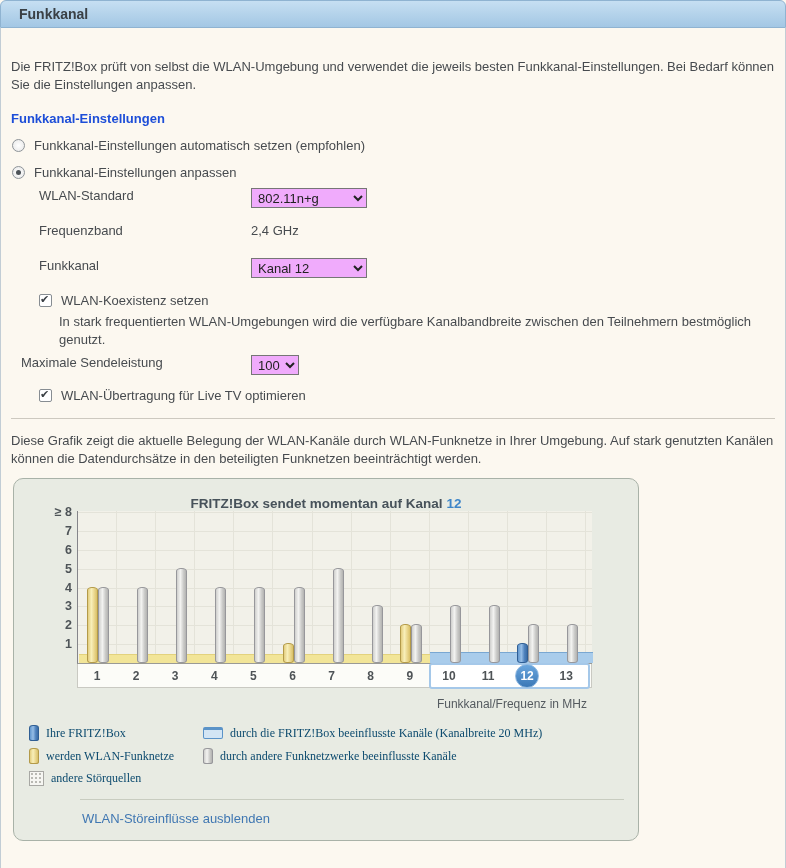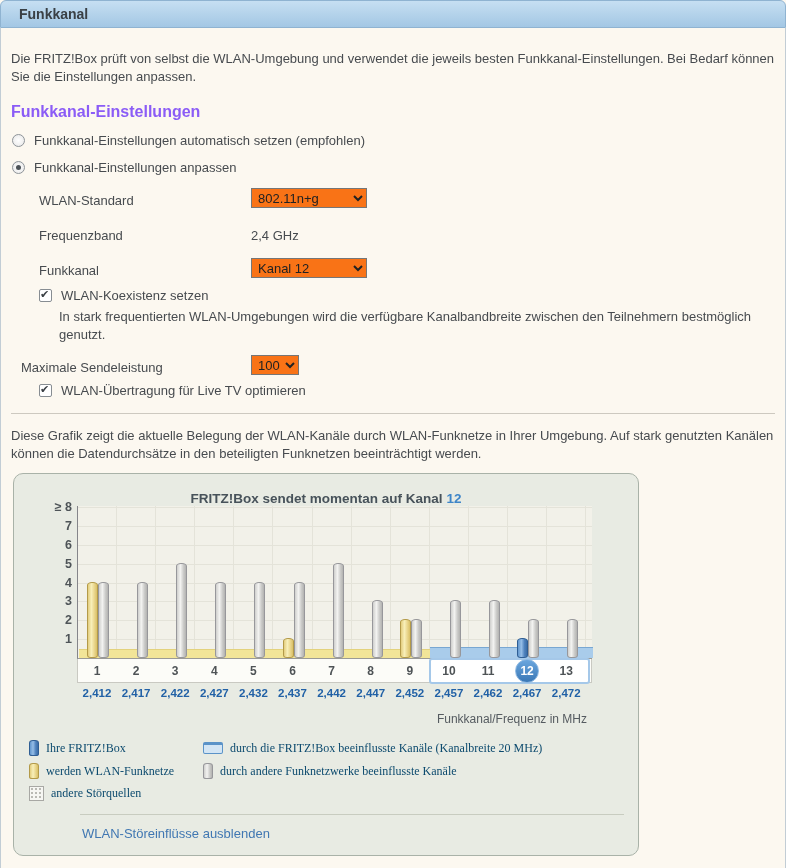--- a/index.html
+++ b/index.html
@@ -11,41 +11,41 @@
   .titlebar {
     width:786px; height:28px;
     background:linear-gradient(#c6dff2,#a3c7e4);
     border:1px solid #8fb3d1; border-radius:6px 6px 0 0;
     display:flex; align-items:center; padding-left:18px;
     font-weight:bold; font-size:14px; color:#3a4045;
   }
   .card-body {
     width:786px; height:840px;
     border-left:1px solid #c2cdd5; border-right:1px solid #c2cdd5;
-    background:#fcf8f0; padding:4px 10px; overflow:hidden;
+    background:#fcf8f0; padding:12px 10px; overflow:hidden;
   }
   .intro { margin:18px 0 0 0; line-height:18px; }
-  h3.section { margin:17px 0 0 0; font-size:16px; color:#8b5cf6; }
+  h3.section { margin:17px 0 0 0; font-size:13px; color:#1d4ed8; }
 
   .radio-row { display:flex; align-items:center; gap:9px; margin:11px 0 0 1px; height:16px; }
   .radio {
     appearance:none; -webkit-appearance:none; margin:0; width:13px; height:13px;
     border:1px solid #8e9499; border-radius:50%;
     background:radial-gradient(#ffffff,#e6e6e6); position:relative; cursor:pointer;
   }
   .radio:checked::after {
     content:""; position:absolute; left:3px; top:3px; width:5px; height:5px;
     border-radius:50%; background:#4c5257;
   }
-  .form-row { display:flex; align-items:flex-end; margin:10px 0 0 28px; height:25px; }
+  .form-row { display:flex; align-items:flex-start; margin:10px 0 0 28px; height:25px; }
   .form-row.first { margin-top:8px; }
   .form-label { width:212px; }
   select {
     height:20px; font-family:"Liberation Sans",sans-serif; font-size:13px;
-    border:1px solid #767676; background:#f97316; color:#222; padding:0 2px;
+    border:1px solid #767676; background:#f0abfc; color:#222; padding:0 2px;
   }
   .sel-wide { width:116px; }
   .sel-narrow { width:48px; }
   .check-row { display:flex; align-items:center; gap:9px; margin:9px 0 0 28px; height:16px; }
   .checkbox {
     appearance:none; -webkit-appearance:none; margin:0; width:13px; height:13px;
     border:1px solid #878d92; background:#fff; position:relative; cursor:pointer; border-radius:2px;
   }
   .checkbox:checked::after {
     content:"\2714"; position:absolute; left:0px; top:-2px; font-size:11px; color:#3a3f44;
@@ -221,35 +221,20 @@
             <span class="ch-num" style="left: 156.9px;">5</span>
             <span class="ch-num" style="left: 196px;">6</span>
             <span class="ch-num" style="left: 235.1px;">7</span>
             <span class="ch-num" style="left: 274.2px;">8</span>
             <span class="ch-num" style="left: 313.3px;">9</span>
             <span class="ch-num" style="left: 352.4px;">10</span>
             <span class="ch-num" style="left: 391.5px;">11</span>
             <div class="ch-circle" style="left: 438.1px;">12</div>
             <span class="ch-num" style="left: 469.7px;">13</span>
           </div>
-        <div class="freqrow">
-            <span class="freq" style="left: -2.5px;">2,412</span>
-            <span class="freq" style="left: 36.6px;">2,417</span>
-            <span class="freq" style="left: 75.7px;">2,422</span>
-            <span class="freq" style="left: 114.8px;">2,427</span>
-            <span class="freq" style="left: 153.9px;">2,432</span>
-            <span class="freq" style="left: 193px;">2,437</span>
-            <span class="freq" style="left: 232.1px;">2,442</span>
-            <span class="freq" style="left: 271.2px;">2,447</span>
-            <span class="freq" style="left: 310.3px;">2,452</span>
-            <span class="freq" style="left: 349.4px;">2,457</span>
-            <span class="freq" style="left: 388.5px;">2,462</span>
-            <span class="freq" style="left: 427.6px;">2,467</span>
-            <span class="freq" style="left: 466.7px;">2,472</span>
-          </div>
         <div class="caption">Funkkanal/Frequenz in MHz</div>
       </div>
 
       <div class="legend">
           <div class="legend-cell">
             <span class="ic-bar blue"></span>
             <span>Ihre FRITZ!Box</span>
           </div>
           <div class="legend-cell">
             <span class="ic-band"></span>

